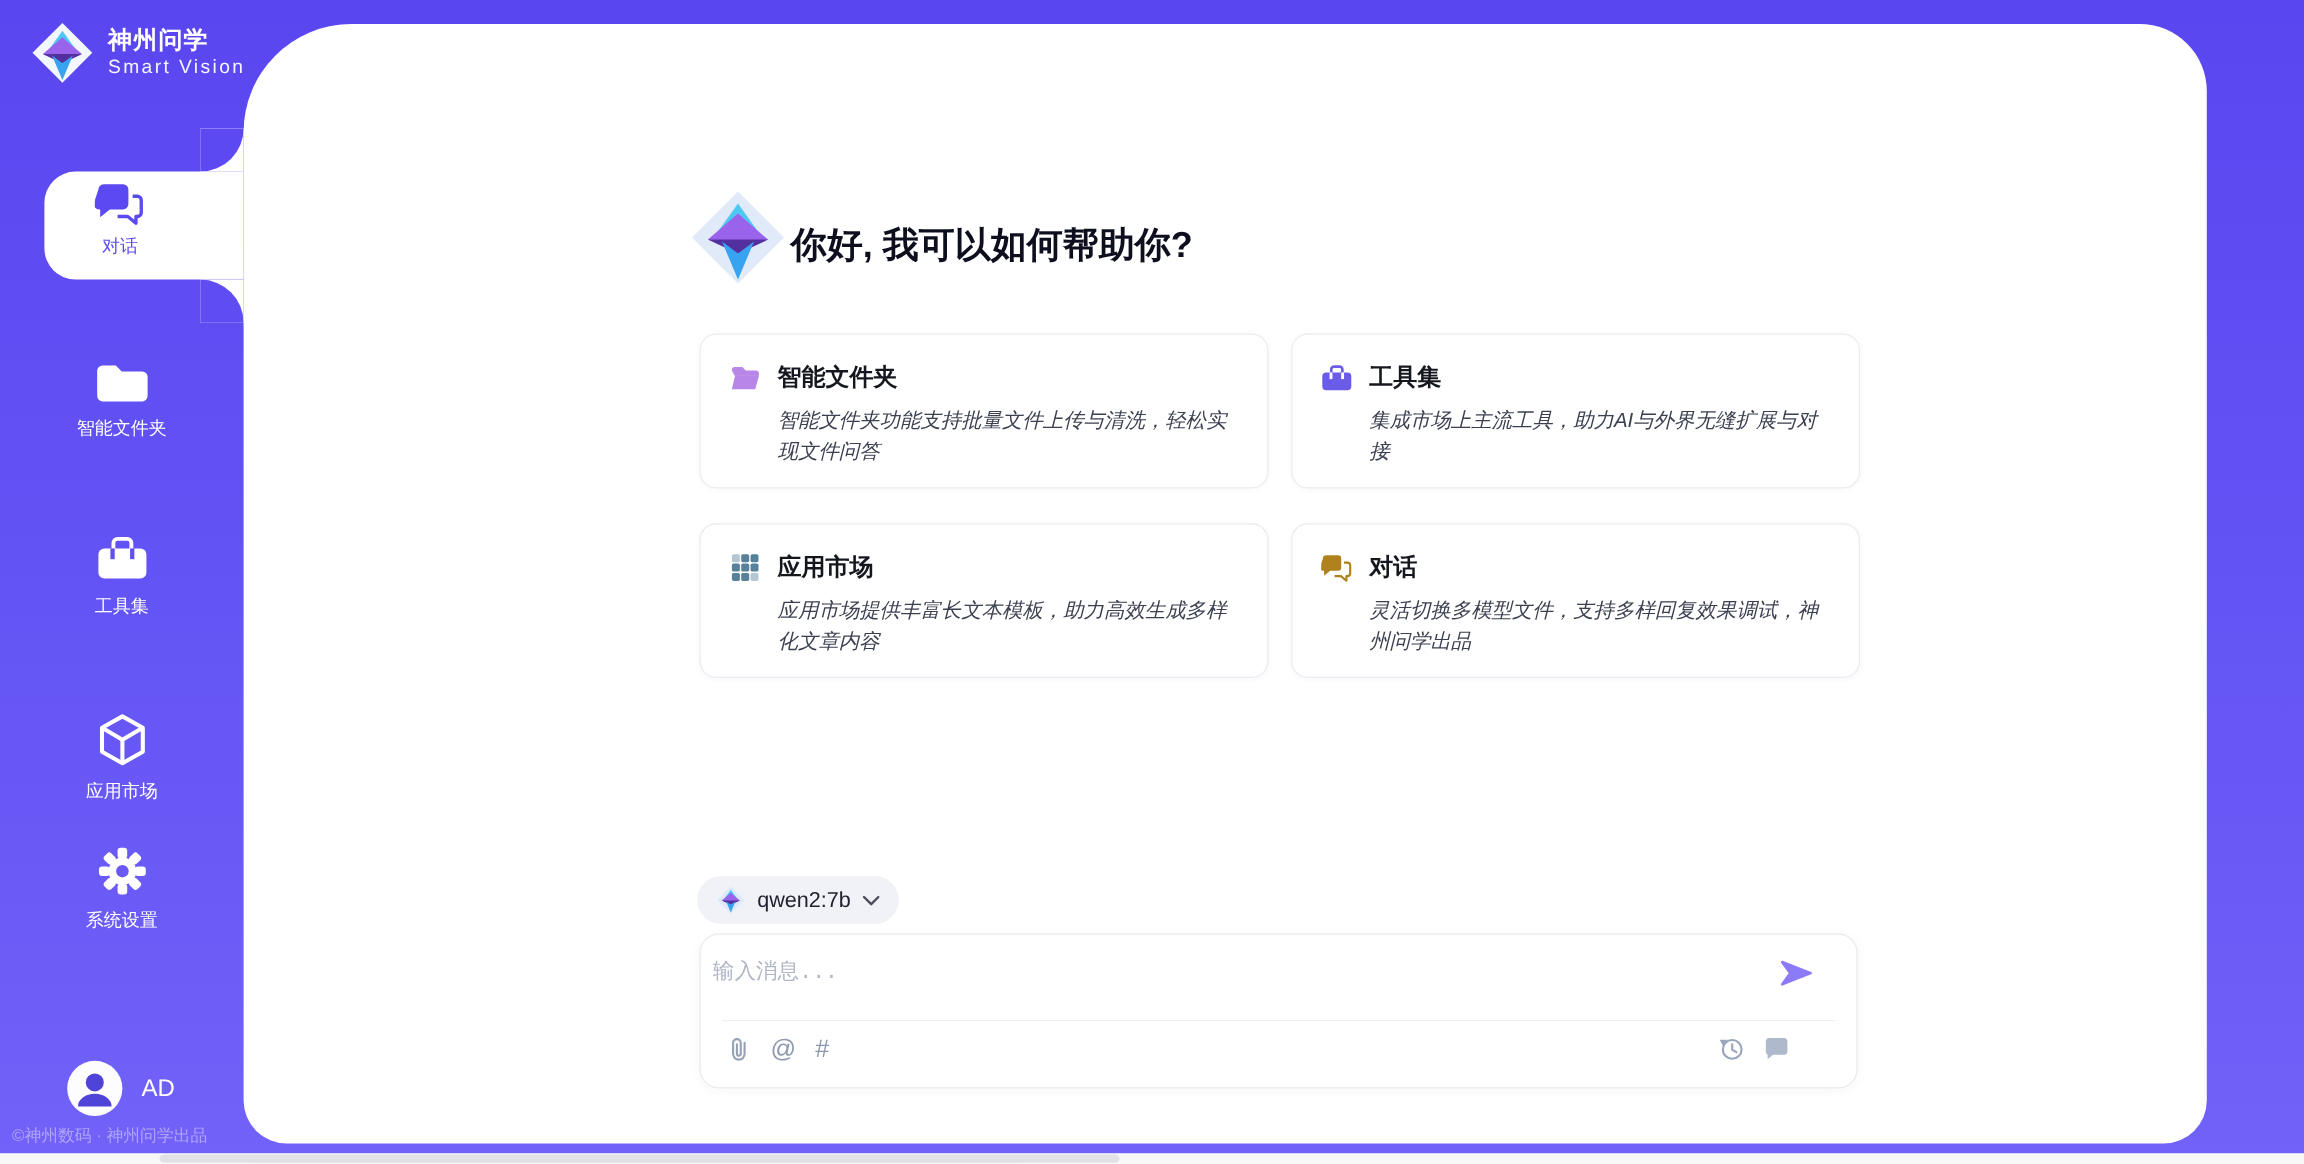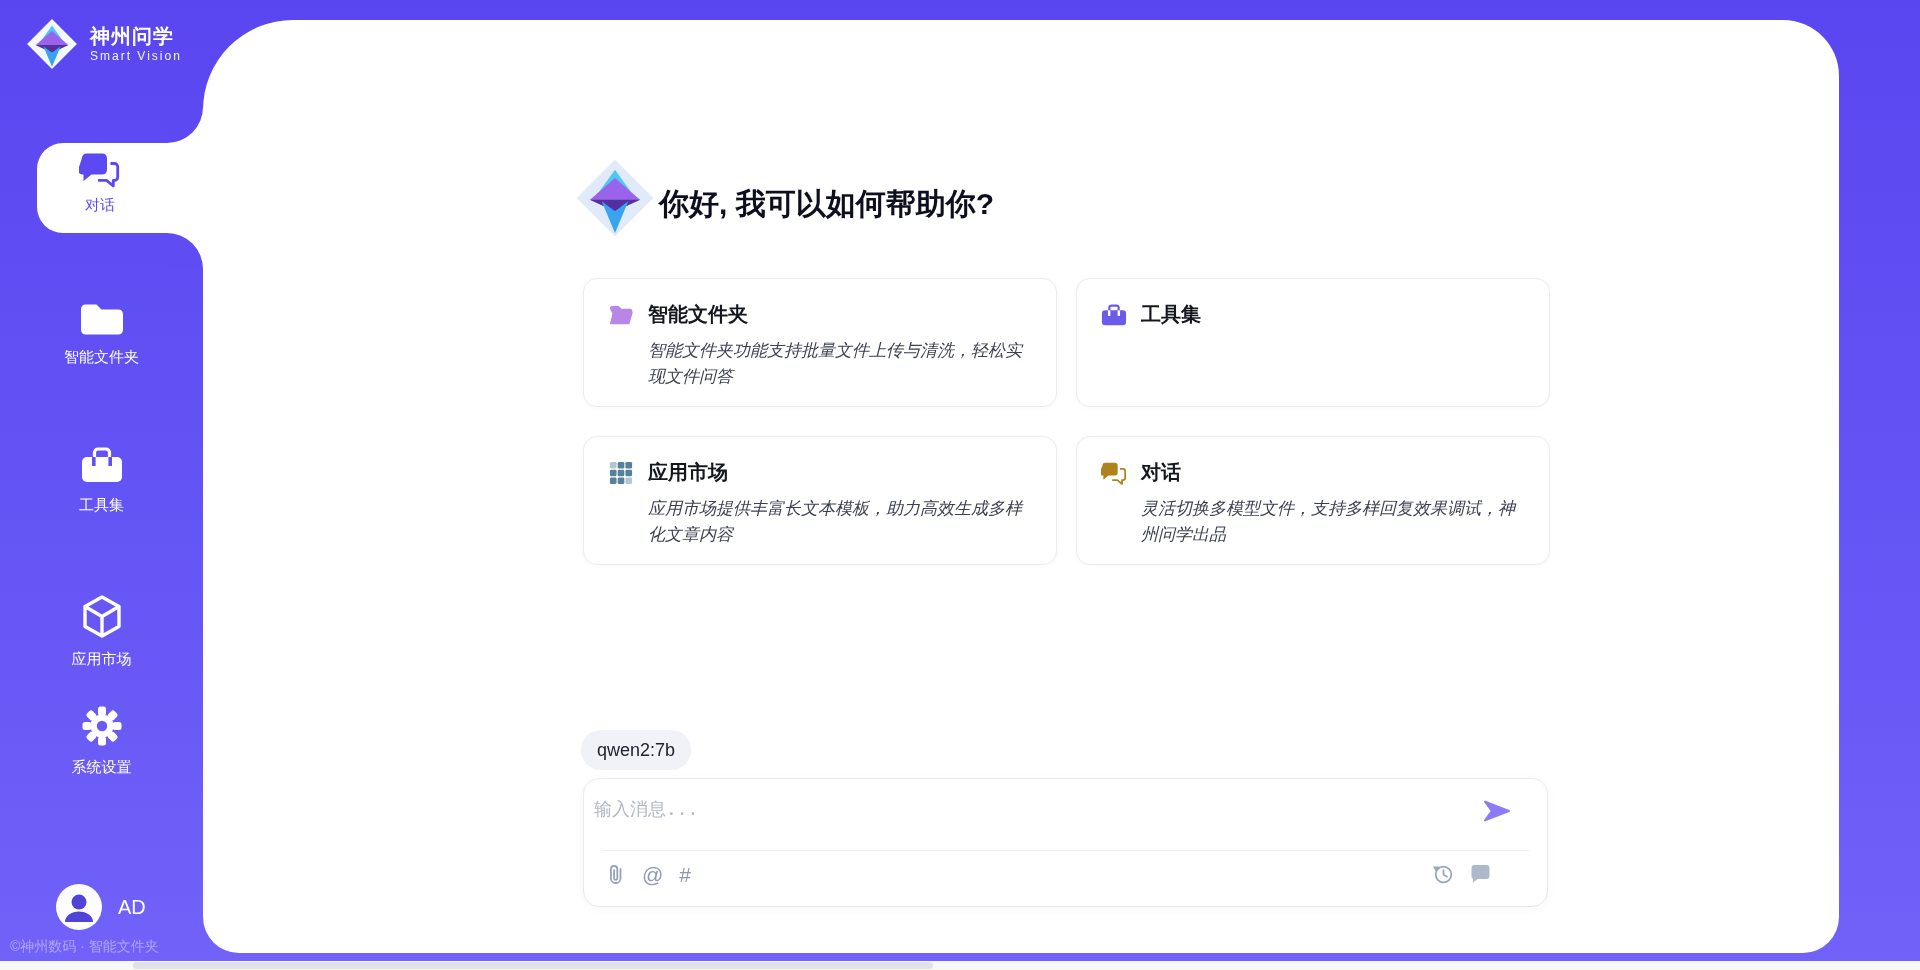--- a/index.html
+++ b/index.html
@@ -6,21 +6,21 @@
   body{font-family:"Liberation Sans","DejaVu Sans",sans-serif;}
   .page{position:relative;width:1920px;height:970px;overflow:hidden;
         background:linear-gradient(180deg,#5a46f0 0%,#6455f5 55%,#7162f9 100%);}
 
   
   .sidebar{position:absolute;left:0;top:0;width:220px;height:100%;}
   .brand{position:absolute;left:26px;top:18px;display:flex;align-items:center;gap:12px;}
   .brand svg{width:52px;height:52px;}
   .brand-text{color:#fff;line-height:1.1;}
   .brand-name{font-size:20px;font-weight:bold;letter-spacing:1px;}
-  .brand-sub{font-size:12px;letter-spacing:2px;margin-top:3px;opacity:.95;}
+  .brand-sub{font-size:16px;letter-spacing:2px;margin-top:3px;opacity:.95;}
 
   .nav-item{position:absolute;left:0;width:203px;display:flex;flex-direction:column;
             align-items:center;gap:10px;color:#fff;cursor:pointer;}
   .nav-label{font-size:15px;}
   .nav-item svg{display:block;}
 
   .nav-active{position:absolute;left:37px;top:143px;width:166px;height:90px;
               background:#fff;border-radius:26px 0 0 26px;cursor:pointer;}
   .nav-active .inner{position:absolute;left:0;top:8px;width:126px;display:flex;
                      flex-direction:column;align-items:center;gap:5px;}
@@ -50,21 +50,21 @@
          grid-template-columns:474px 474px;gap:29px 19px;}
   .card{height:129px;background:#fff;border:1px solid #ebebf2;border-radius:14px;
         box-sizing:border-box;padding:22px 24px;cursor:pointer;box-shadow:0 1px 4px rgba(40,40,80,.03);}
   .card-head{display:flex;align-items:center;gap:14px;}
   .card-head svg{width:26px;height:24px;flex:0 0 auto;}
   .card-title{font-size:20px;font-weight:bold;color:#15171f;}
   .card-desc{margin:10px 0 0 40px;font-size:17px;line-height:26px;color:#3c4151;font-style:italic;}
 
   .model-pill{position:absolute;left:378px;top:710px;height:40px;padding:0 16px;
               display:inline-flex;align-items:center;gap:10px;background:#f1f2f7;
-              border-radius:20px;cursor:pointer;flex-direction:column;}
+              border-radius:20px;cursor:pointer;}
   .model-pill svg.logo{width:24px;height:24px;}
   .model-name{font-size:18px;color:#20222e;}
 
   .composer{position:absolute;left:380px;top:758px;width:965px;height:129px;background:#fff;
             border:1.5px solid #e9e9f0;border-radius:16px;box-sizing:border-box;
             box-shadow:0 2px 10px rgba(40,40,80,.04);}
   .composer textarea{position:absolute;left:8px;top:16px;width:860px;height:44px;border:none;
             outline:none;resize:none;font-family:Liberation Mono, monospace;font-size:18px;color:#a21caf;background:transparent;}
   .composer textarea::placeholder{color:#b0b6c6;}
   .send-btn{position:absolute;right:36px;top:18px;width:28px;height:28px;cursor:pointer;}
@@ -167,21 +167,21 @@
     <div class="user-row">
       <div class="avatar">
         <svg width="46" height="46" viewBox="0 0 46 46">
           <circle cx="23" cy="18" r="7.5" fill="#4f43d8"></circle>
           <path d="M9 38 a14 10.5 0 0 1 28 0 z" fill="#4f43d8"></path>
         </svg>
       </div>
       <span class="user-name">AD</span>
     </div>
 
-    <div class="side-footer">©神州数码 · 智能文件夹</div>
+    <div class="side-footer">©神州数码 · 神州问学出品</div>
   </div>
 
   <div class="panel">
 
     <svg class="greet-logo" viewBox="0 0 48 48">
       <polygon points="24,1 47,24 24,47 1,24" fill="#e0eaf9"></polygon>
       <polygon points="24,7 34,21 14,21" fill="#4ec7f3"></polygon>
       <polygon points="24,12 39,25 24,32 9,25" fill="#9a63ec"></polygon>
       <polygon points="9,25 39,25 24,32" fill="#54309f"></polygon>
       <polygon points="24,32 32,26 24,45 16,26" fill="#38a3f1"></polygon>
@@ -206,20 +206,21 @@
       <div class="card">
         <div class="card-head">
           <svg viewBox="0 0 28 24">
             <rect x="9" y="1.8" width="10" height="7.5" rx="2.5" fill="none" stroke-width="2.4" stroke="#6a5be8"></rect>
             <rect x="1" y="7" width="26" height="16" rx="3.5" fill="#6a5be8"></rect>
             <rect x="7.5" y="7" width="2.6" height="6" fill="#ffffff"></rect>
             <rect x="17.9" y="7" width="2.6" height="6" fill="#ffffff"></rect>
           </svg>
           <span class="card-title">工具集</span>
         </div>
+        <div class="card-desc">集成市场上主流工具，助力AI与外界无缝扩展与对接</div>
       </div>
 
       <div class="card">
         <div class="card-head">
           <svg viewBox="0 0 26 26">
             <g fill="#57809b">
               <rect x="1" y="1" width="7.2" height="7.2" rx="1.5" opacity="0.45"></rect>
               <rect x="9.4" y="1" width="7.2" height="7.2" rx="1.5"></rect>
               <rect x="17.8" y="1" width="7.2" height="7.2" rx="1.5"></rect>
               <rect x="1" y="9.4" width="7.2" height="7.2" rx="1.5"></rect>

